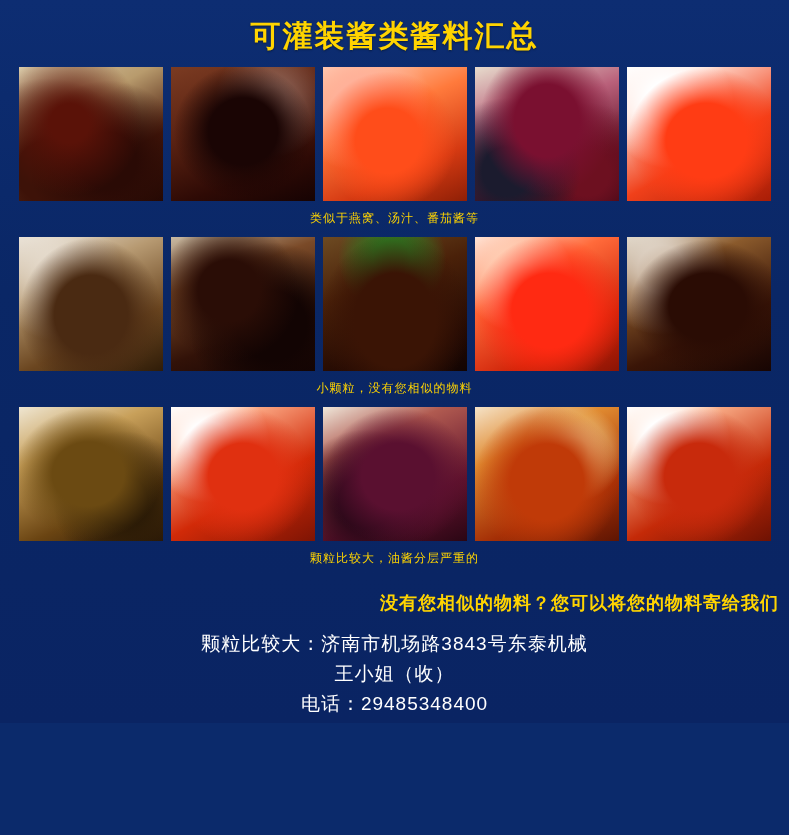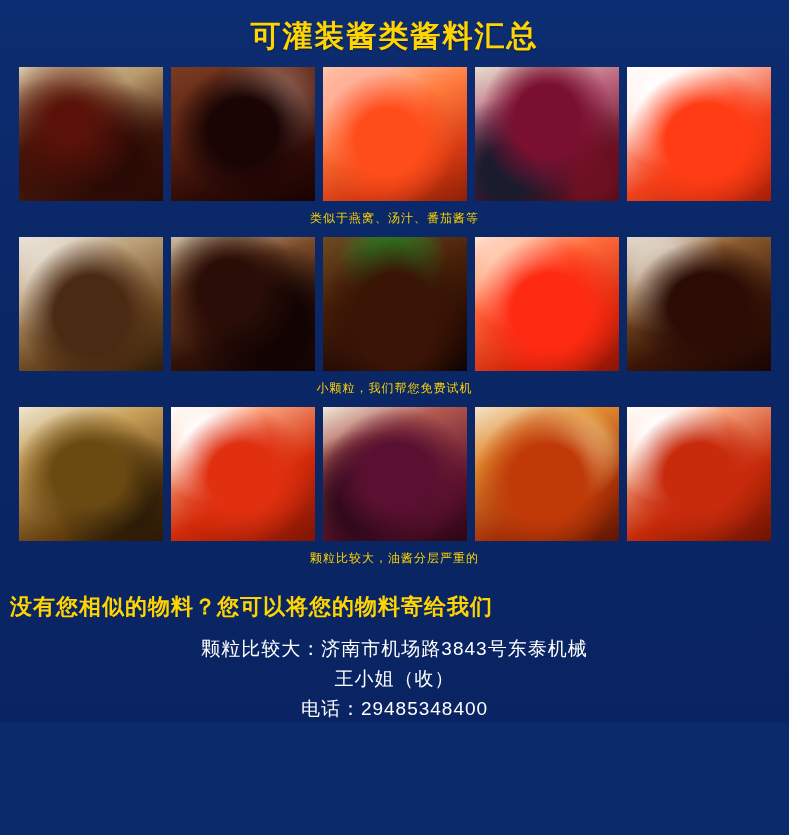--- a/index.html
+++ b/index.html
@@ -49,23 +49,23 @@
     inset: 0;
   }
   .caption {
     text-align: center;
     color: #ffd400;
     font-size: 12px;
     padding: 9px 0 10px 0;
     letter-spacing: 1px;
   }
   .cta {
-    text-align: left;
+    text-align: right;
     color: #ffd400;
-    font-size: 22px;
+    font-size: 18px;
     font-weight: bold;
     line-height: 1.42;
     padding: 14px 10px 6px 10px;
     letter-spacing: 1px;
   }
   .contact {
     text-align: center;
     color: #ffffff;
     font-size: 19px;
     line-height: 1.58;
@@ -172,21 +172,21 @@
     <div class="cell">
         <div class="ph f8"></div>
       </div>
     <div class="cell">
         <div class="ph f9"></div>
       </div>
     <div class="cell">
         <div class="ph f10"></div>
       </div>
   </div>
-  <div class="caption">小颗粒，我们帮您免费试机</div>
+  <div class="caption">小颗粒，没有您相似的物料</div>
 
   <div class="row">
     <div class="cell">
         <div class="ph f11"></div>
       </div>
     <div class="cell">
         <div class="ph f12"></div>
       </div>
     <div class="cell">
         <div class="ph f13"></div>

